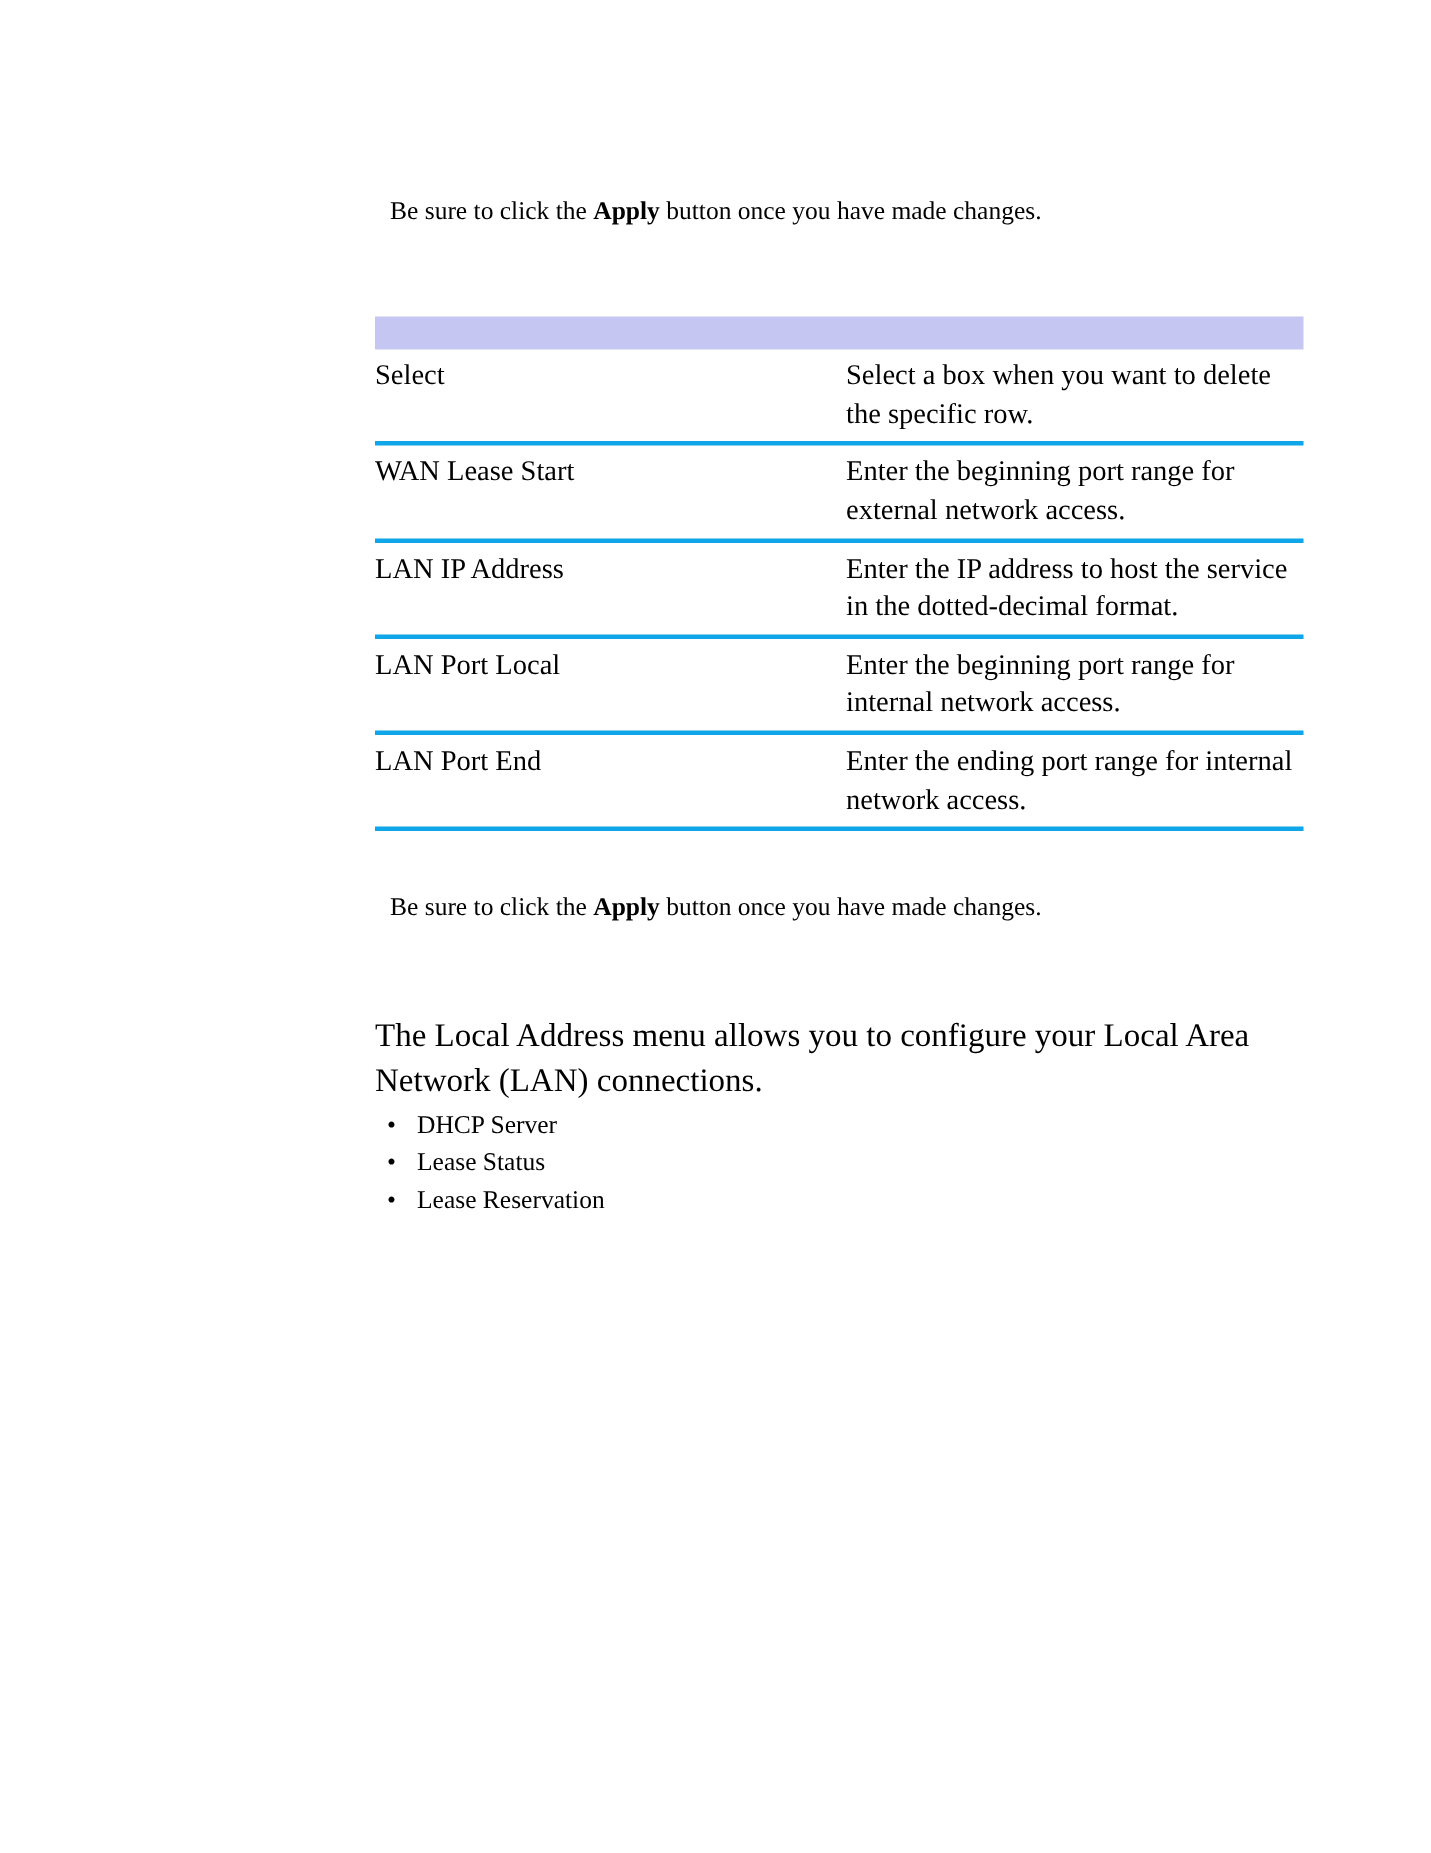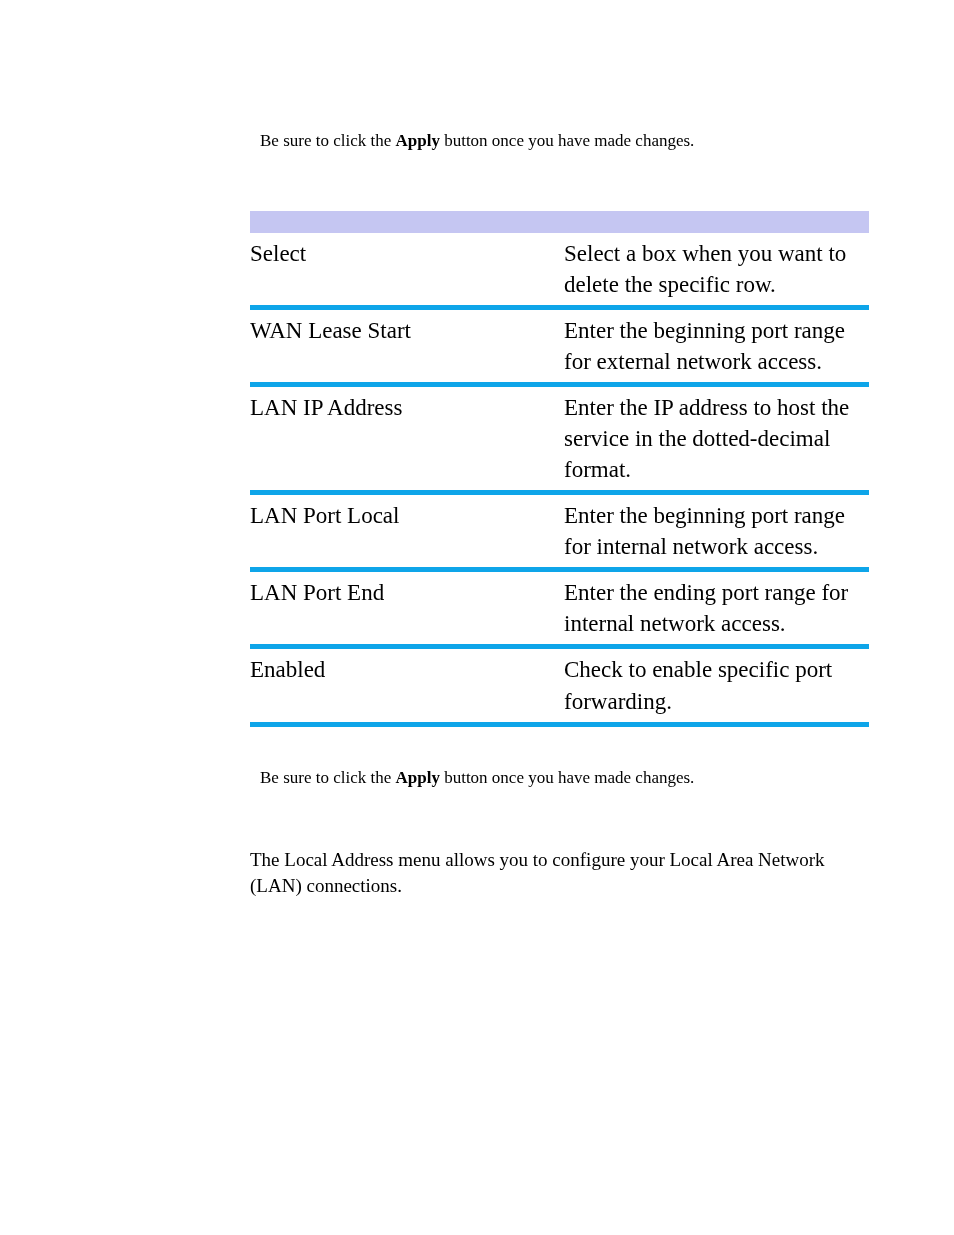--- a/index.html
+++ b/index.html
@@ -29,31 +29,31 @@
   .header-bar {
     height: 22px;
     background: #c5c6f2;
   }
   table {
     border-collapse: collapse;
     width: 100%;
     table-layout: fixed;
   }
   td {
-    border-bottom: 5px solid #0ea5e9;
+    border-bottom: 3px solid #0ea5e9;
     padding: 5px 4px 5px 0;
-    font-size: 23px;
+    font-size: 19px;
     line-height: 1.35;
     vertical-align: top;
   }
   td.label-col {
     width: 310px;
   }
   .para-tight {
-    font-size: 19px;
+    font-size: 22px;
     line-height: 1.35;
     margin-bottom: 4px;
   }
   ul.tabs {
     list-style: none;
     padding: 0;
     margin: 3px 0 0 0;
   }
   ul.tabs li {
     font-size: 17px;
@@ -96,28 +96,29 @@
           <td>Enter the IP address to host the service in the dotted-decimal format.</td>
         </tr>
         <tr>
           <td class="label-col">LAN Port Local</td>
           <td>Enter the beginning port range for internal network access.</td>
         </tr>
         <tr>
           <td class="label-col">LAN Port End</td>
           <td>Enter the ending port range for internal network access.</td>
         </tr>
-        <tr>
-          <td class="label-col">Enabled</td>
-          <td>Check to enable specific port forwarding.</td>
-        </tr>
       </tbody>
     </table>
   </div>
 
   <div class="para">
     <span>Be sure to click the </span><span class="bold">Apply</span><span> button once you have made changes.</span>
   </div>
 
   <div class="para-tight">The Local Address menu allows you to configure your Local Area Network (LAN) connections.</div>
 
+  <ul class="tabs">
+    <li>DHCP Server</li>
+    <li>Lease Status</li>
+    <li>Lease Reservation</li>
+  </ul>
 
 </div>
 
 </body></html>

